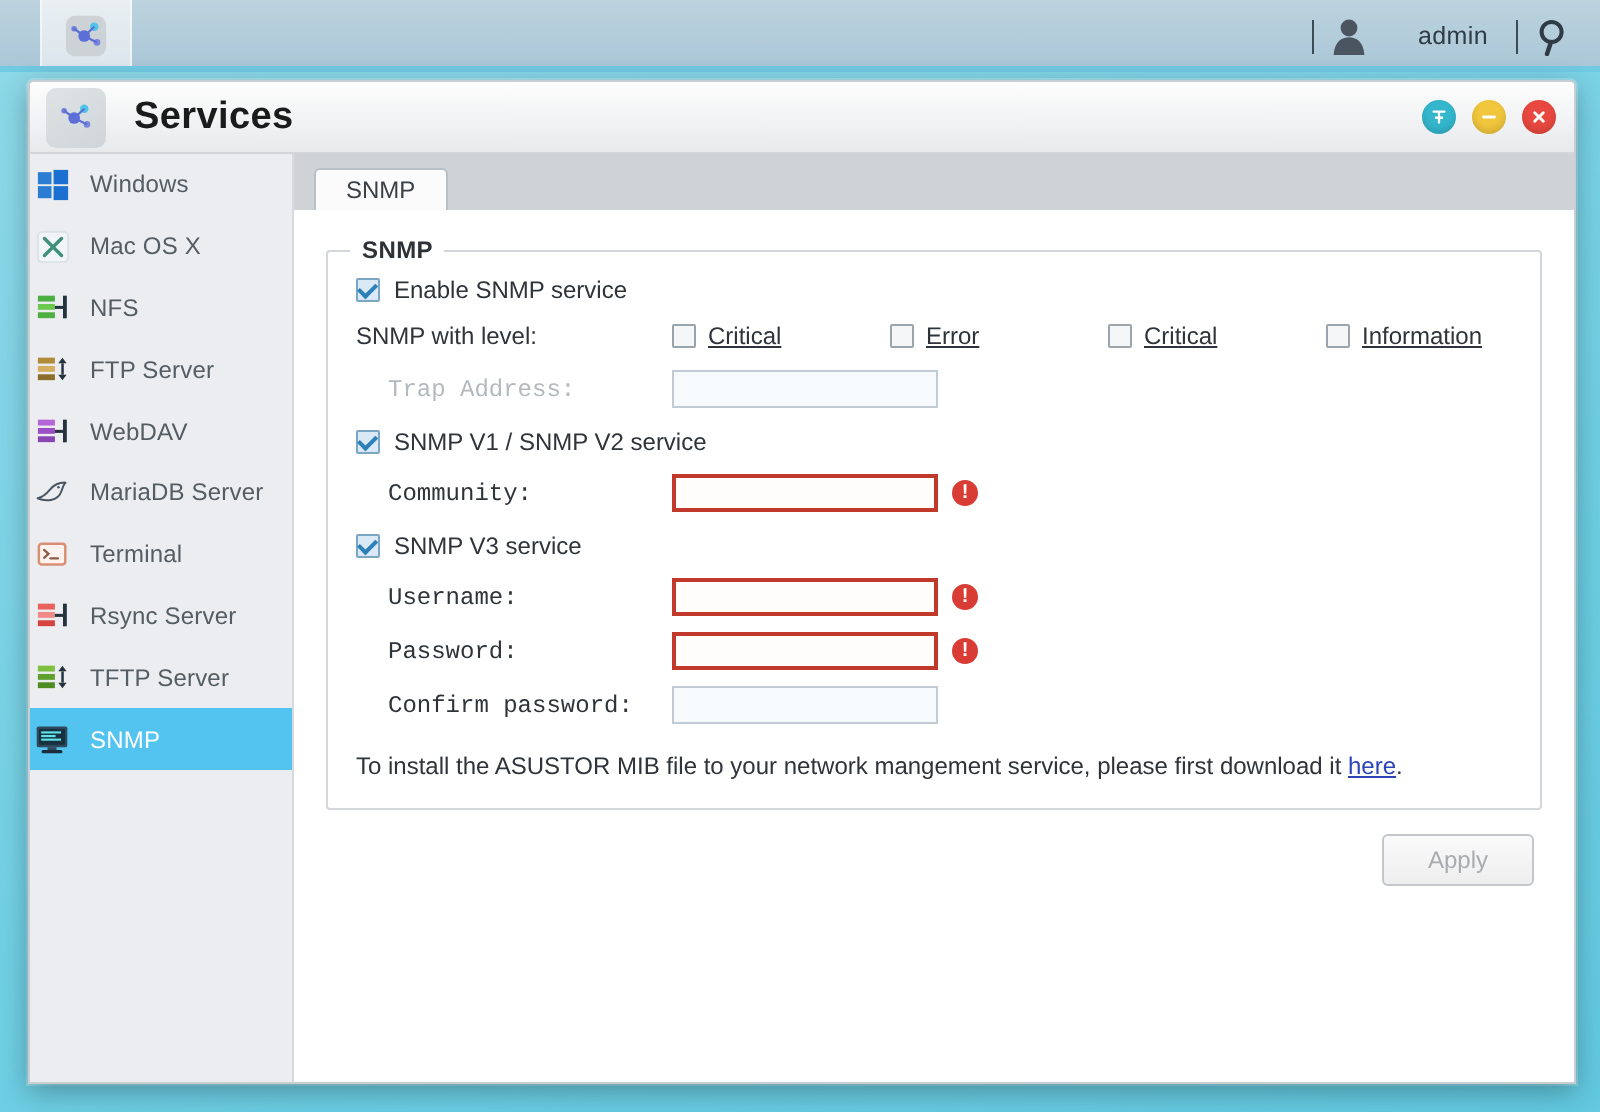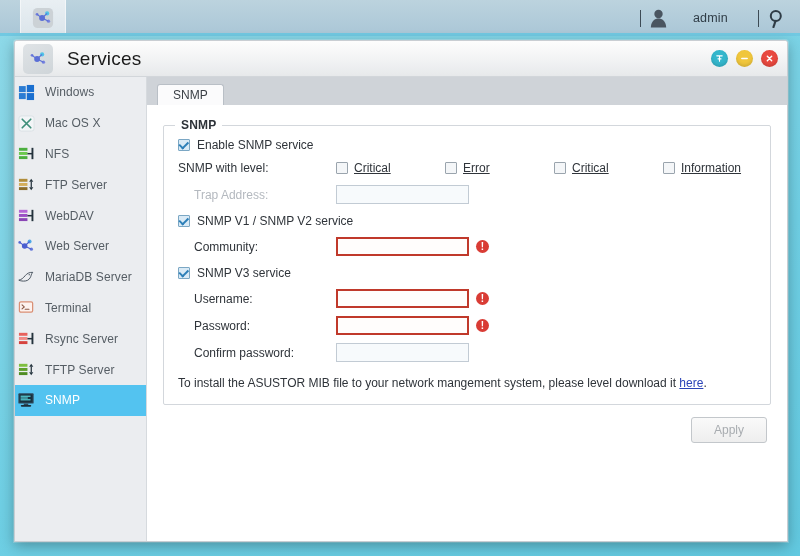--- a/index.html
+++ b/index.html
@@ -43,21 +43,21 @@
     position: absolute;
     right: 0; top: 0; height: 36px;
     display: flex; align-items: center;
   }
   .tb-sep {
     width: 1px; height: 17px; background: #3d4b55; margin: 0 9px 0 0;
   }
   .tb-user-name {
     color: #2f3c46;
     font-size: 12.5px;
-    margin: 0 30px 0 26px;
+    margin: 0 14px 0 26px;
     letter-spacing: .2px;
   }
   .tb-icon { display: flex; align-items: center; }
 
   
   #app-window {
     position: absolute;
     left: 14px; top: 40px;
     width: 772px; height: 500px;
     background: #ffffff;
@@ -80,21 +80,21 @@
     margin-left: 8px;
     border-radius: 5px;
     background: linear-gradient(150deg, #dfe3e6 0%, #cfd5d9 100%);
     display: flex; align-items: center; justify-content: center;
     flex: none;
   }
   #window-title {
     margin-left: 14px;
     font-size: 19px;
     color: #1b1b1b;
-    font-weight: 400;
+    font-weight: 700;
     letter-spacing: .2px;
   }
   .win-buttons {
     position: absolute;
     right: 9px; top: 9px;
     display: flex; gap: 8px; align-items: center;
   }
   .win-btn {
     width: 17px; height: 17px;
     border-radius: 50%;
@@ -241,21 +241,21 @@
   }
   .trap-opt .cb-label { margin-left: 6px; text-decoration: underline; }
 
   
   .frow {
     display: flex; align-items: center;
     margin-bottom: 8px;
     font-size: 12px;
     color: #2f343a;
   }
-  .frow .flabel { width: 158px; flex: none; padding-left: 16px; box-sizing: border-box; }
+  .frow .flabel { width: 158px; flex: none; padding-left: 16px; box-sizing: border-box; font-family: Liberation Mono, monospace; }
   .frow .flabel.dim { color: #b4b9bf; }
   .finput {
     width: 133px; height: 19px;
     box-sizing: border-box;
     border: 1px solid #c2cbd4;
     background: #f7fafc;
     outline: none;
     font-family: "Liberation Sans", sans-serif;
     font-size: 12px;
     padding: 0 4px;
@@ -429,32 +429,20 @@
             <rect x="1" y="3" width="9" height="3.1" fill="#b566d6"></rect>
             <rect x="1" y="7.4" width="9" height="3.1" fill="#9b4fc4"></rect>
             <rect x="1" y="11.8" width="9" height="3.1" fill="#8a45b5"></rect>
             <rect x="14.3" y="3" width="2" height="12" fill="#23323c"></rect>
             <rect x="10" y="8.4" width="5" height="1.6" fill="#23323c"></rect>
           </svg>
         </span>
         <span class="side-label">WebDAV</span>
       </div>
 
-      <div class="side-item">
-        <span class="side-ico">
-          <svg width="18" height="18" viewBox="0 0 20 20">
-            <circle cx="8.5" cy="10" r="3.1" fill="#4a5ed0"></circle>
-            <circle cx="14" cy="5" r="2.2" fill="#4fa8e8"></circle>
-            <circle cx="16" cy="13.5" r="1.8" fill="#6c7edb"></circle>
-            <circle cx="3" cy="6" r="1.5" fill="#5b6fd6"></circle>
-            <path d="M8.5 10 L14 5 M8.5 10 L16 13.5 M8.5 10 L3 6" stroke="#4a5ed0" stroke-width="1.2" fill="none"></path>
-          </svg>
-        </span>
-        <span class="side-label">Web Server</span>
-      </div>
 
       <div class="side-item">
         <span class="side-ico">
           <svg width="18" height="18" viewBox="0 0 20 20">
             <path d="M2 13.5 C5 13 7 11 9 8.6 C11 6.2 13.6 4.6 17.5 4.8 C16.2 6.2 16 7.4 15.4 9.2 C14.6 11.6 12.6 14 9.4 14.4 C6.6 14.8 4 14.4 2 13.5 Z" fill="none" stroke="#4a5560" stroke-width="1.1" stroke-linejoin="round"></path>
             <circle cx="13.6" cy="7.4" r="0.7" fill="#4a5560"></circle>
           </svg>
         </span>
         <span class="side-label">MariaDB Server</span>
       </div>
@@ -587,21 +575,21 @@
             <input class="finput error" type="password" value="" style="">
             <span class="err-ico">!</span>
           </div>
 
           <div class="frow">
             <span class="flabel">Confirm password:</span>
             <input class="finput" type="password" value="" style="">
           </div>
 
           <div class="footnote">
-            <span>To install the ASUSTOR MIB file to your network mangement system, please level download it </span><a href="#">here</a><span>.</span>
+            <span>To install the ASUSTOR MIB file to your network mangement service, please first download it </span><a href="#">here</a><span>.</span>
           </div>
 
         </div>
 
         <div id="apply-bar">
           <button id="apply-button">Apply</button>
         </div>
 
       </div>
     </div>

